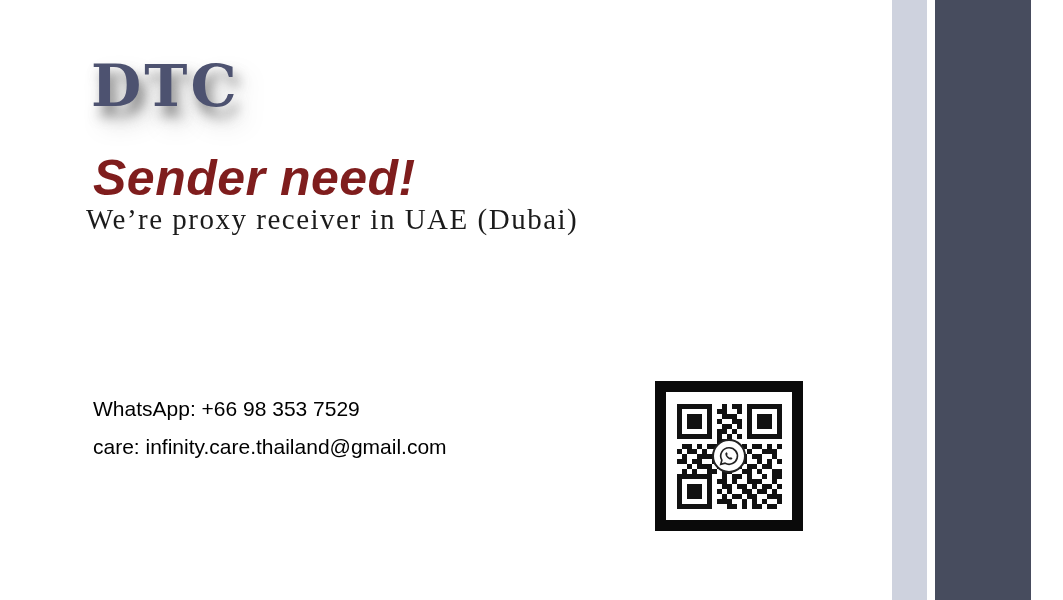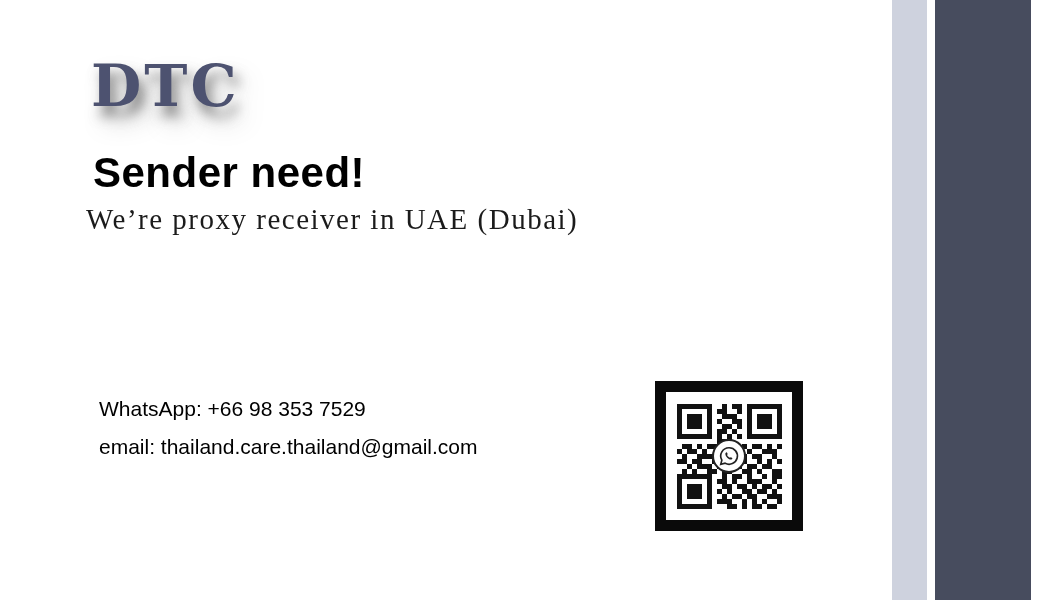--- a/index.html
+++ b/index.html
@@ -30,24 +30,25 @@
     color: var(--logo-color, #4d5270);
     text-shadow: 5px 10px 12px rgba(100,100,100,0.70),
                  10px 16px 22px rgba(130,130,130,0.45);
   }
 
   
   .heading {
     position: absolute;
     left: 93px;
     top: 149px;
-    font-size: 42px;
+    font-size: 50px;
     font-weight: bold;
-    color: #000000;
+    color: #7f1d1d;
     letter-spacing: 0.5px;
+    font-style: italic;
   }
 
   
   .subtitle {
     position: absolute;
     left: 86px;
     top: 203px;
     font-family: "Liberation Serif", serif;
     font-size: 29px;
     font-weight: 400;
@@ -57,21 +58,21 @@
 
   
   .contact {
     position: absolute;
     left: 93px;
     top: 390px;
     font-size: 21px;
     color: #000000;
     line-height: 38px;
   }
-  .contact div { white-space: nowrap; margin-left: 6px; }
+  .contact div { white-space: nowrap; }
 
   
   .qr-frame {
     position: absolute;
     left: 655px;
     top: 381px;
     width: 148px;
     height: 150px;
     background: #0a0a0a;
     box-sizing: border-box;
@@ -114,21 +115,21 @@
 <div class="card">
 
   <div class="logo">DTC</div>
 
   <div class="heading">Sender need!</div>
 
   <div class="subtitle">We’re proxy receiver in UAE (Dubai)</div>
 
   <div class="contact">
     <div>WhatsApp: +66 98 353 7529</div>
-    <div>email: thailand.care.thailand@gmail.com</div>
+    <div>care: infinity.care.thailand@gmail.com</div>
   </div>
 
   <div class="qr-frame">
     <div class="qr-white">
       <div class="qr-grid">
           <div class="on"></div>
           <div class="on"></div>
           <div class="on"></div>
           <div class="on"></div>
           <div class="on"></div>

